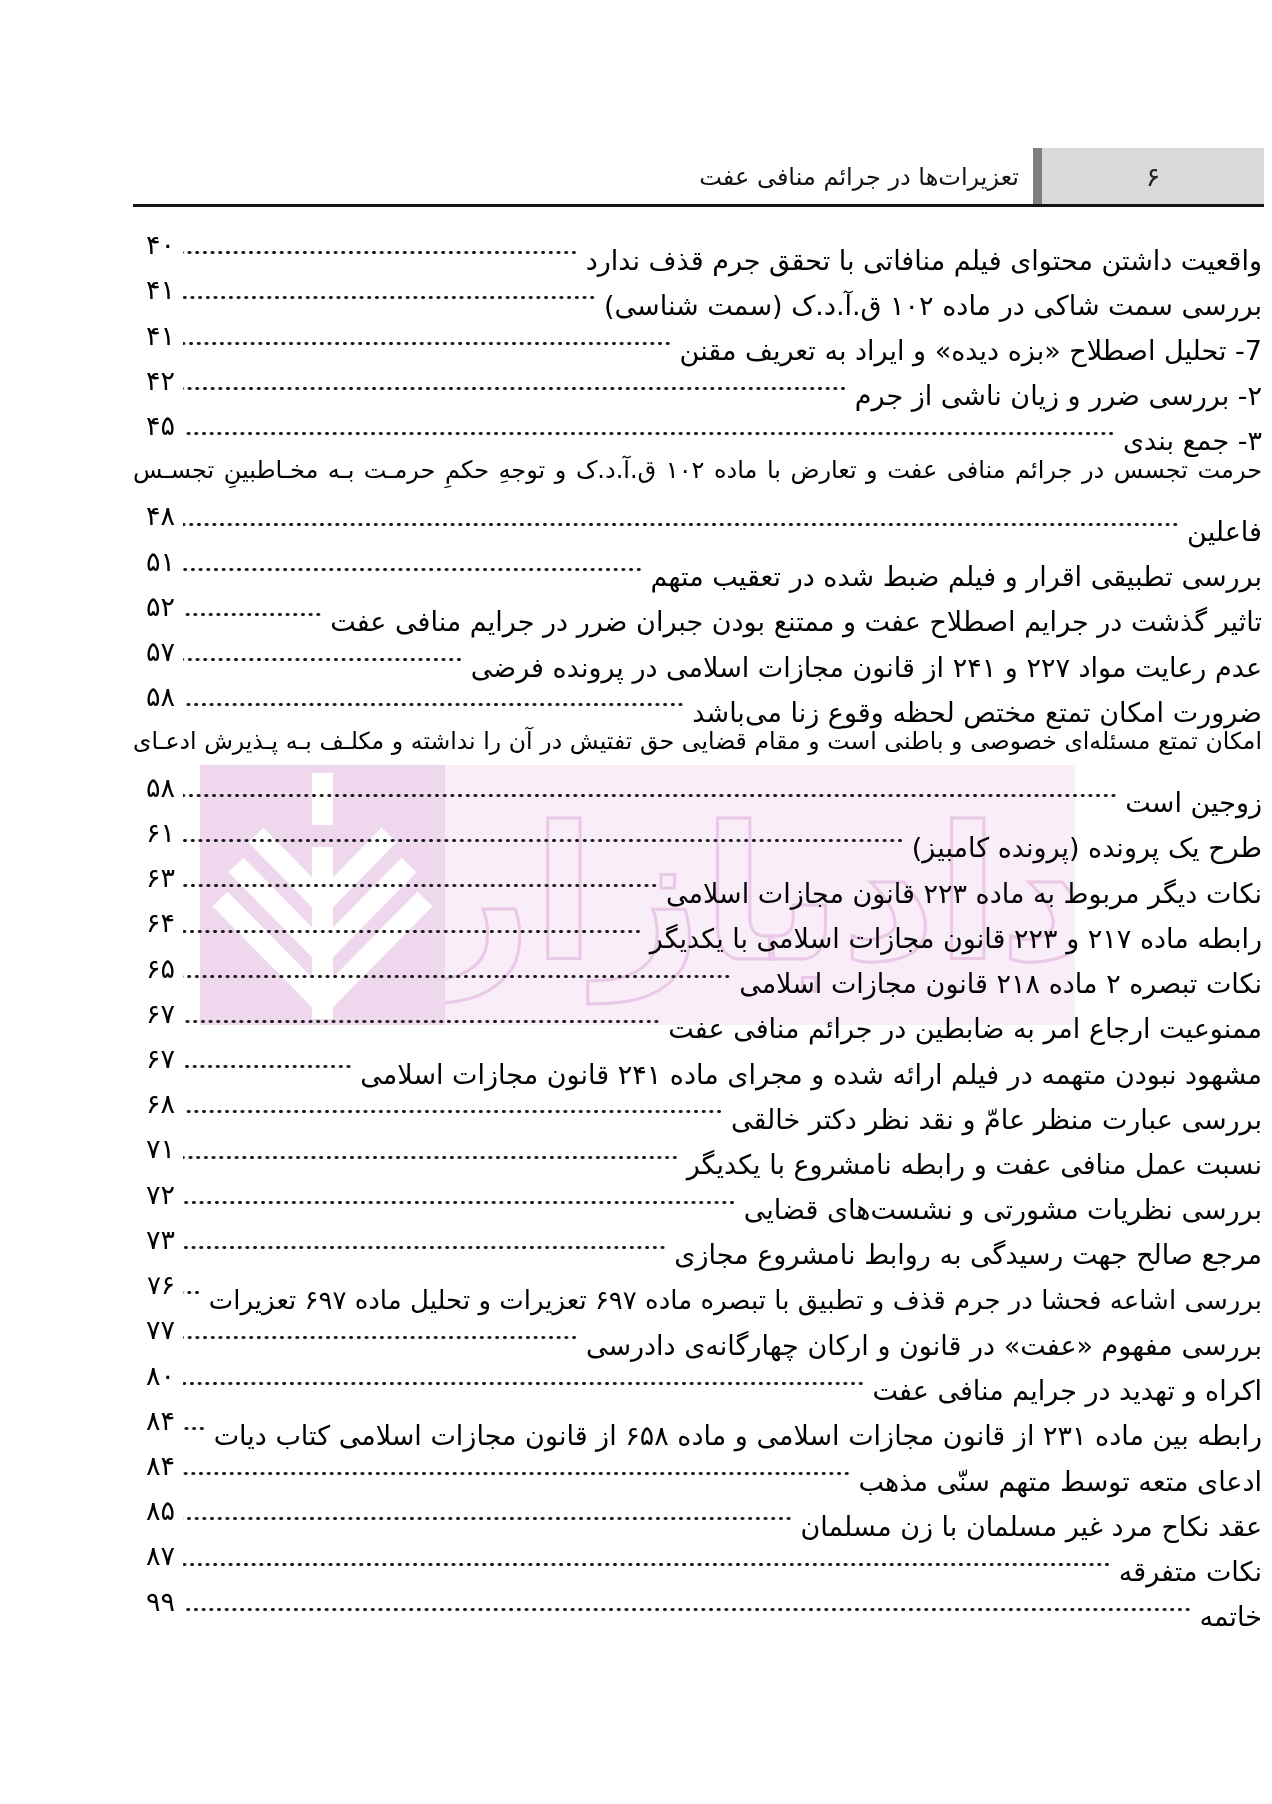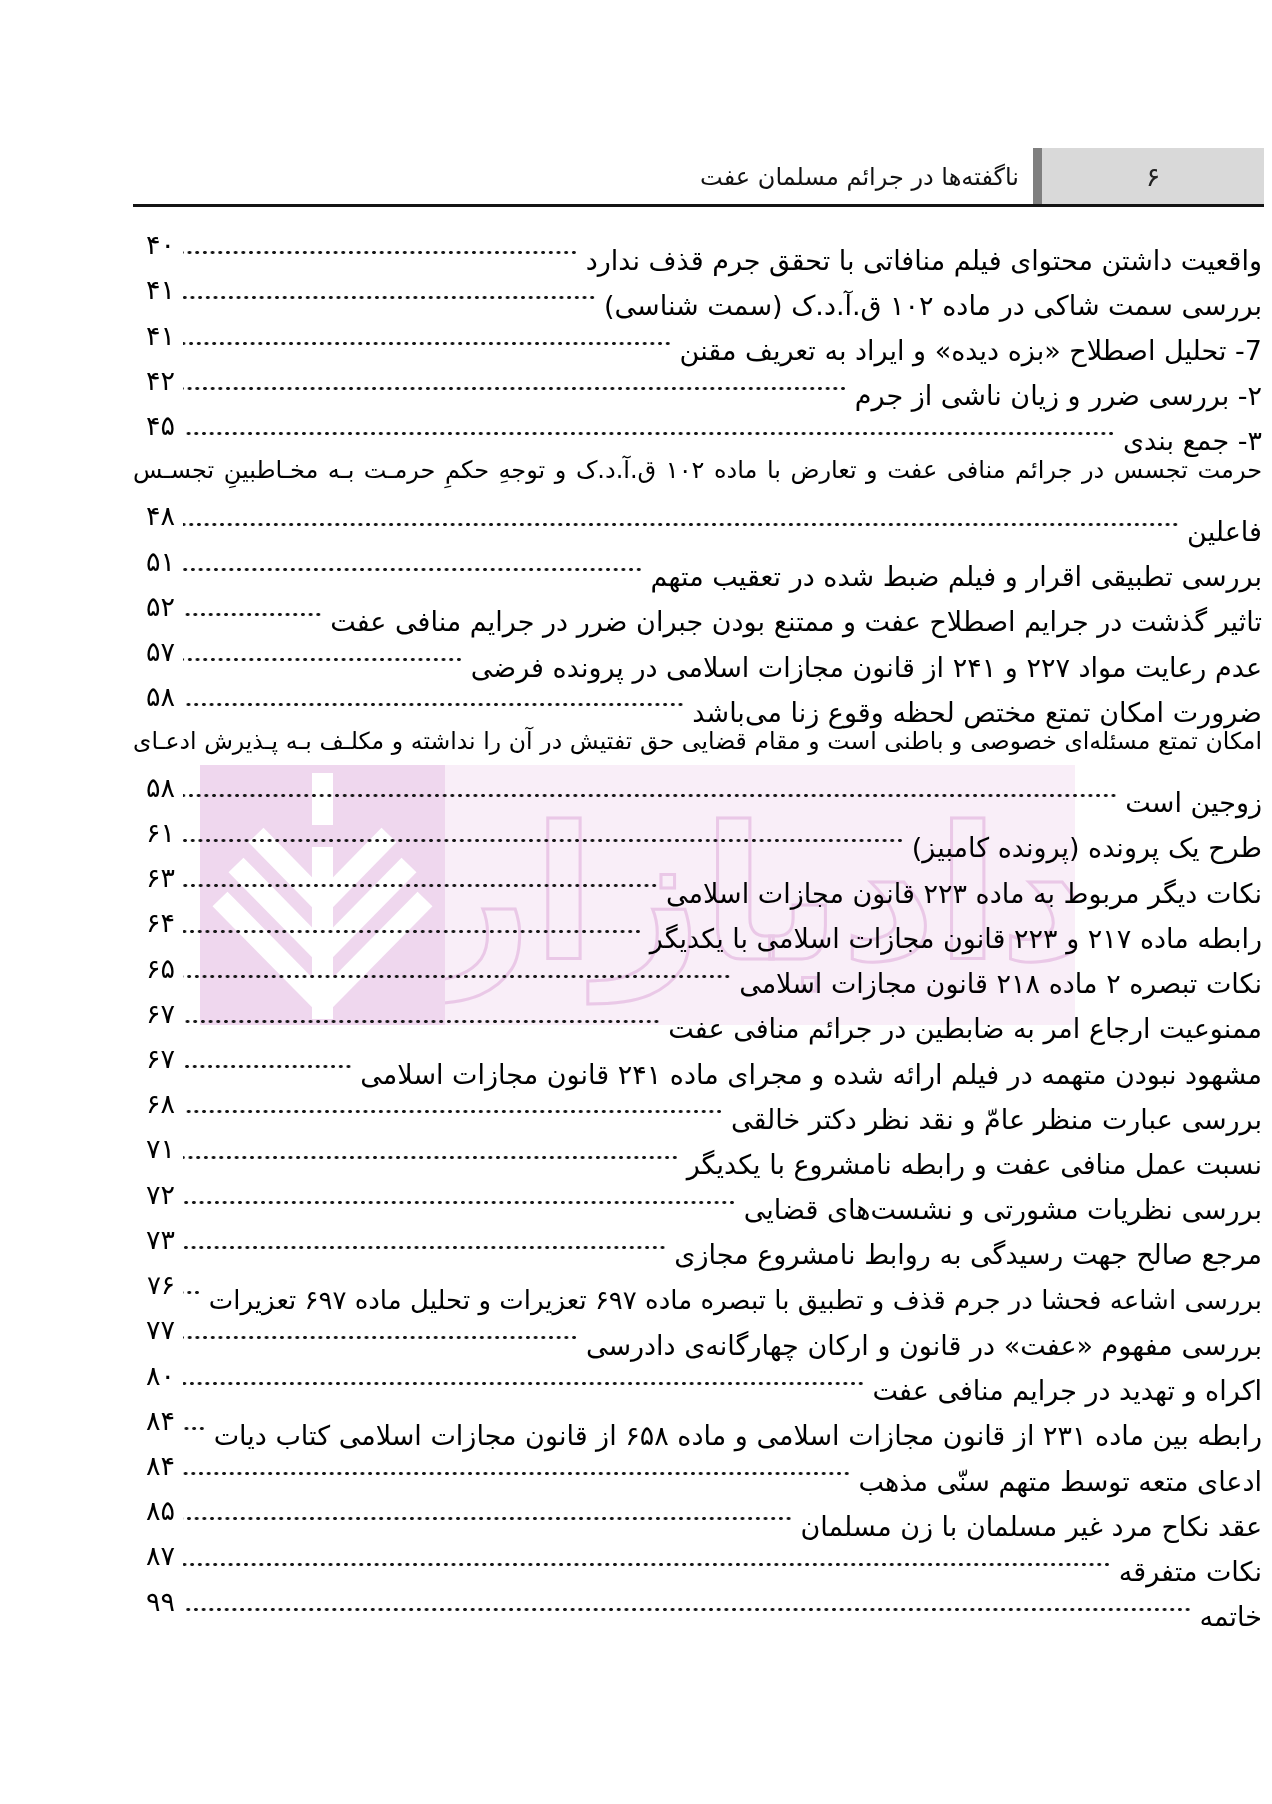--- a/index.html
+++ b/index.html
@@ -113,21 +113,21 @@
           <line x1="122.5" y1="188" x2="36" y2="100"></line>
           <line x1="122.5" y1="188" x2="209" y2="100"></line>
           <line x1="122.5" y1="238" x2="20" y2="134"></line>
           <line x1="122.5" y1="238" x2="225" y2="134"></line>
         </g>
       </svg>
     </div>
     <div class="wm-word">دادبازار</div>
   </div>
 
-  <div class="header-title">ناگفته‌ها در جرائم مسلمان عفت</div>
+  <div class="header-title">تعزیرات‌ها در جرائم منافی عفت</div>
   <div class="header-bar">
     <div class="header-bar-accent"></div>
     <div class="header-page-num">۶</div>
   </div>
   <div class="header-rule"></div>
 
   <main class="toc" id="toc">
       <div class="row">
         <span class="t">واقعیت داشتن محتوای فیلم منافاتی با تحقق جرم قذف ندارد</span>
         <span class="leader"></span>

